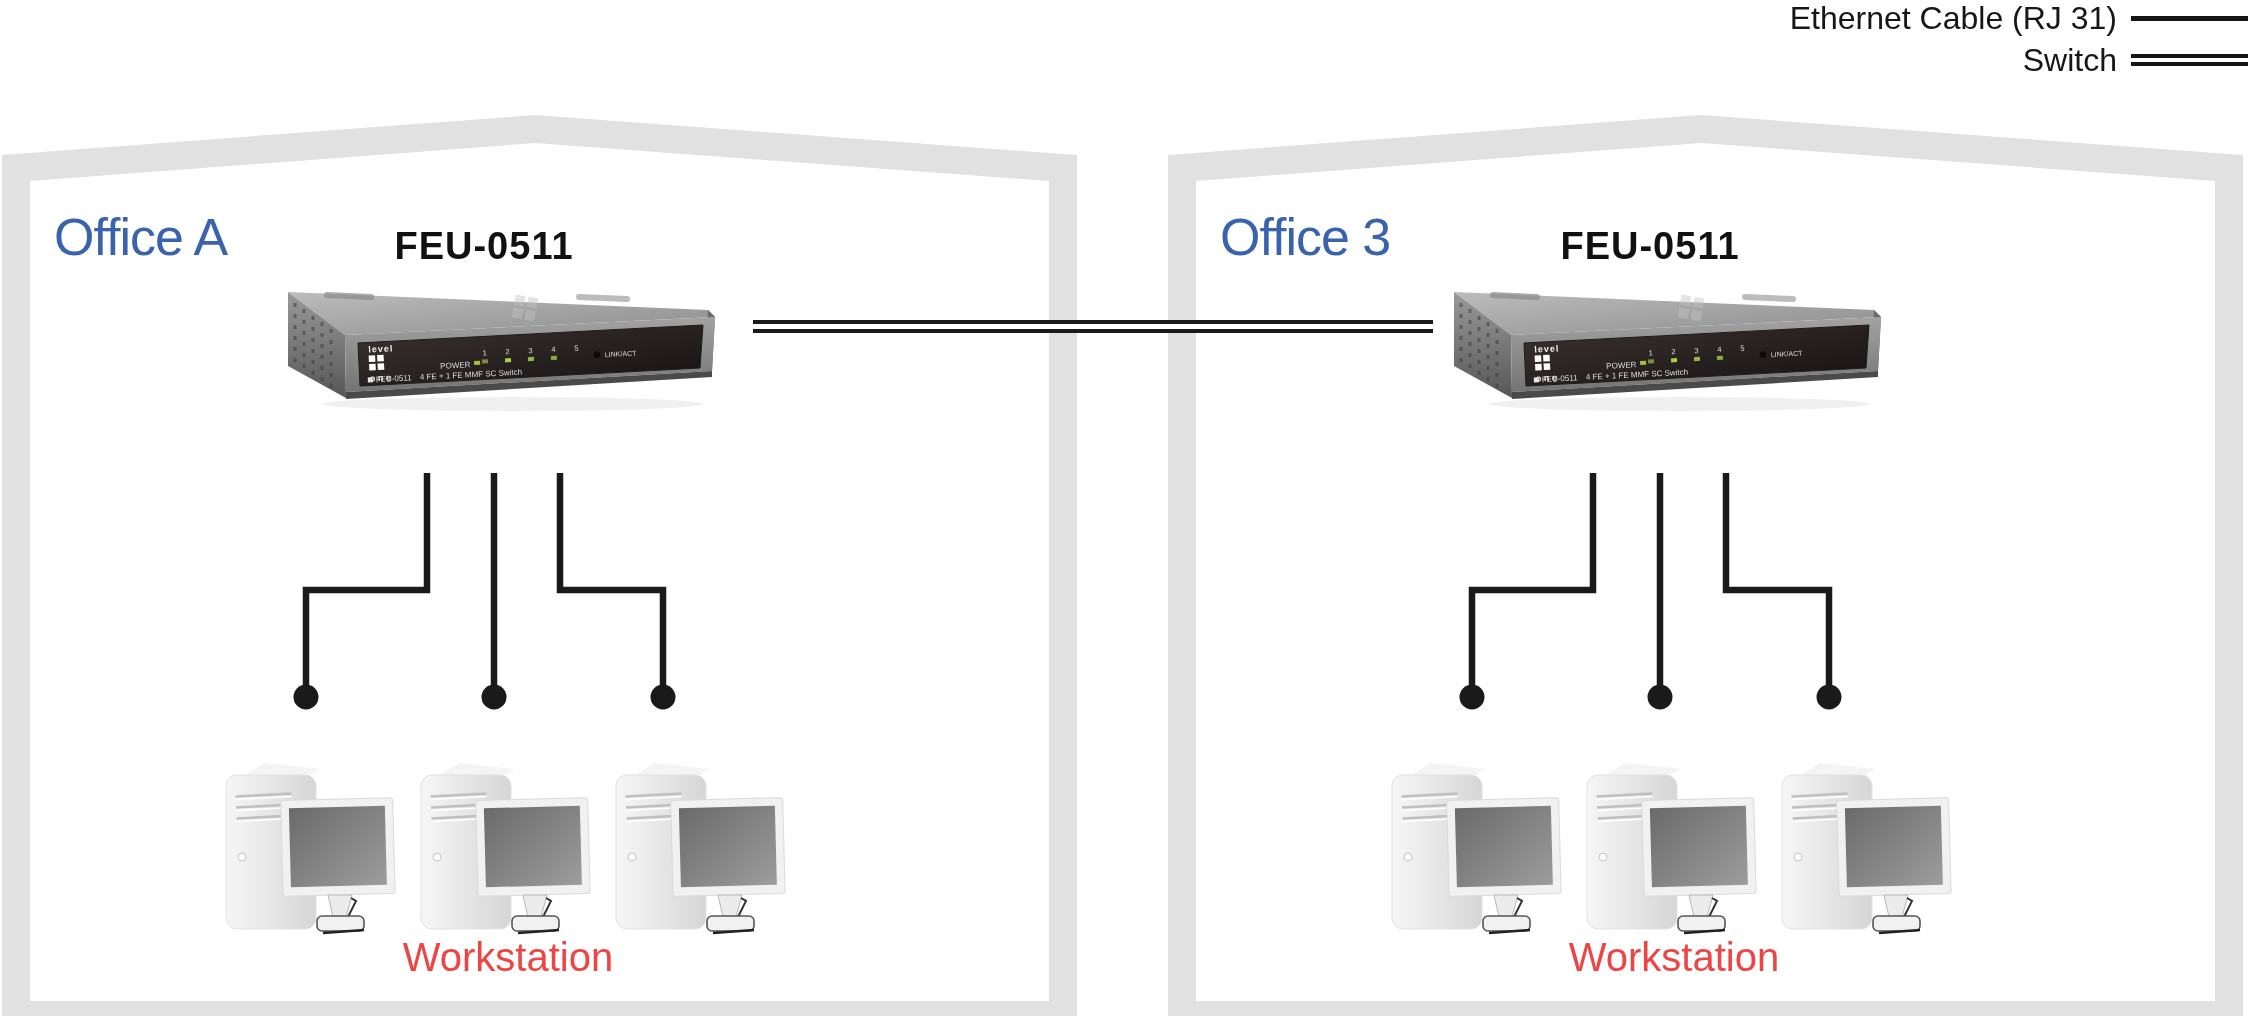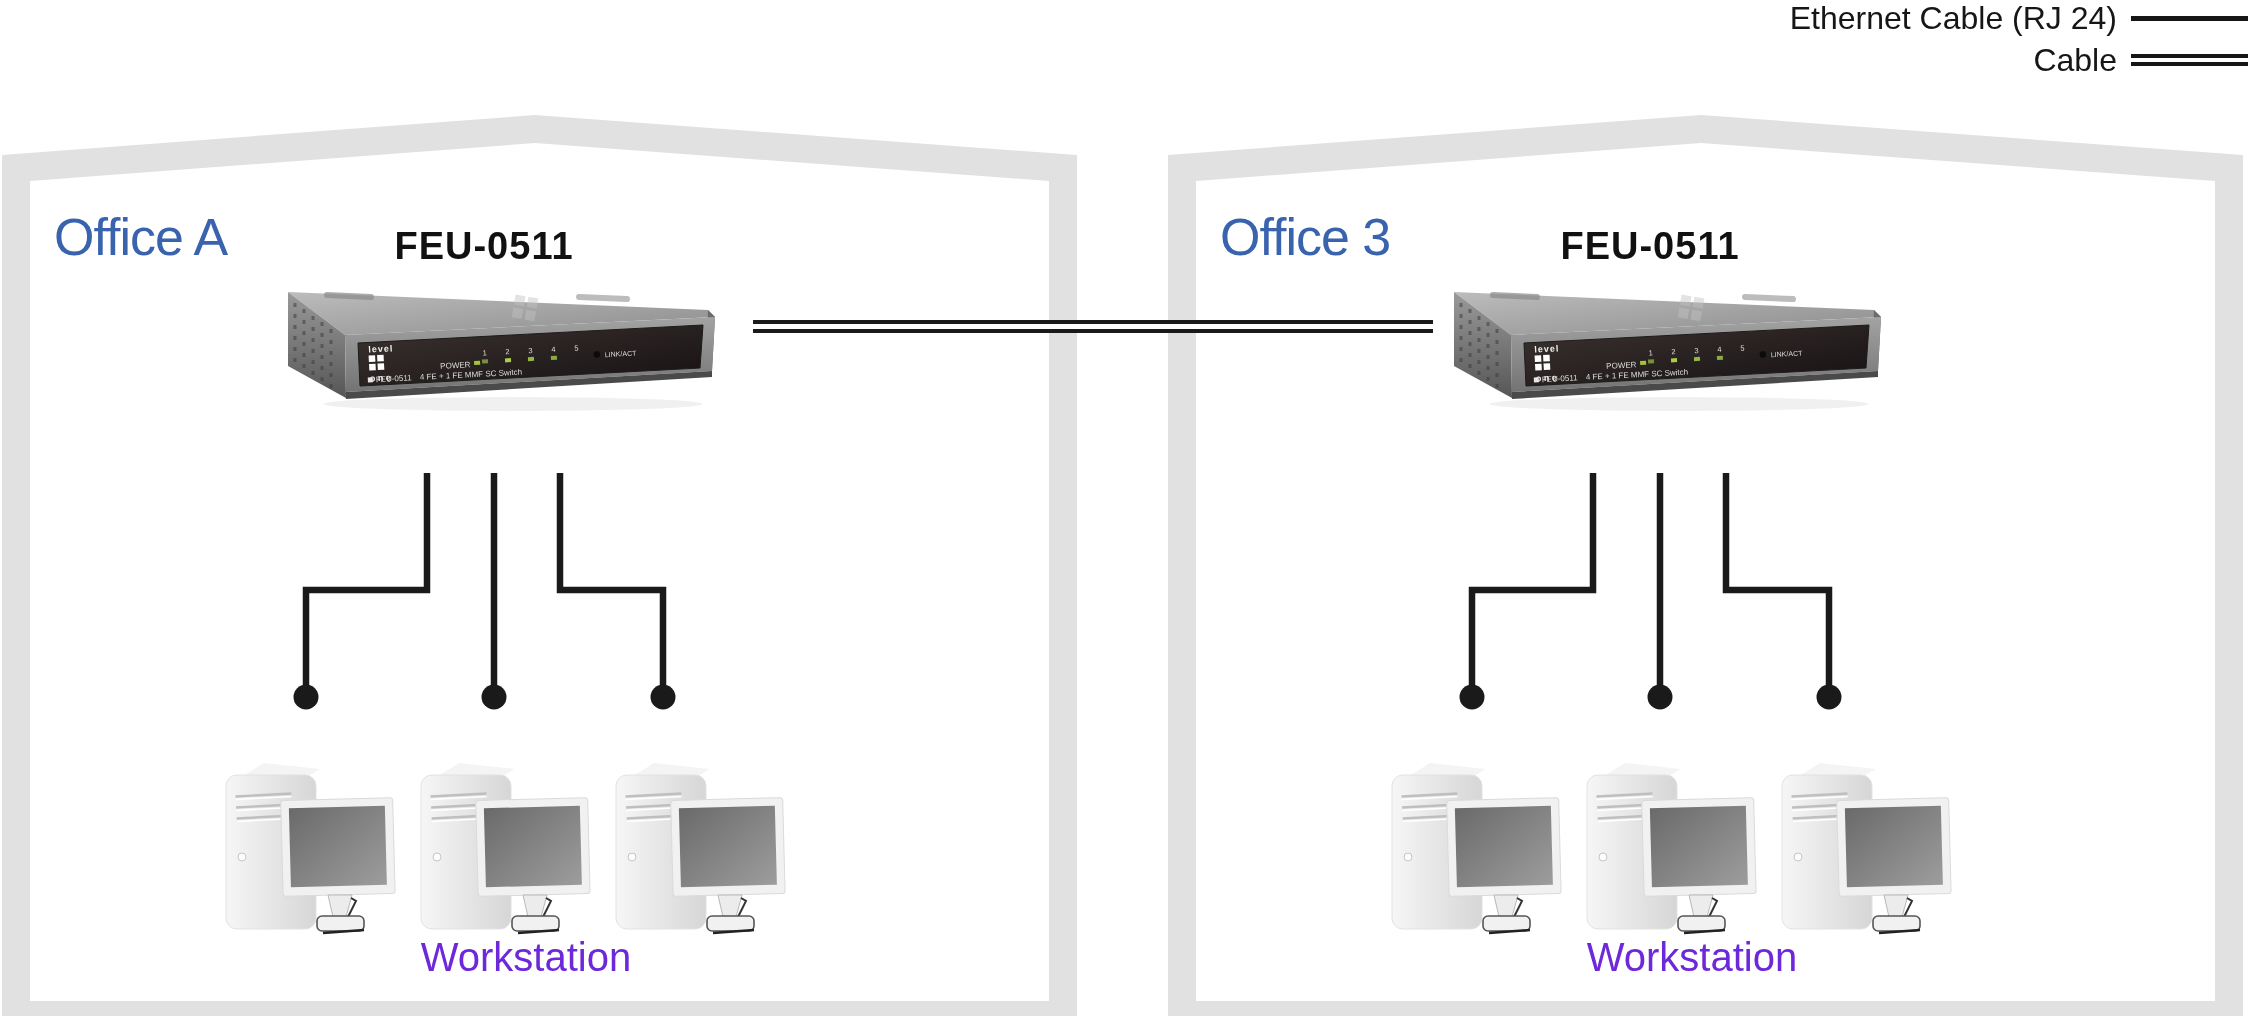--- a/index.html
+++ b/index.html
@@ -18,21 +18,21 @@
   .office.a{left:2px;}
   .office.b{left:1168px;}
   .house{position:absolute;left:0;top:96px;width:1075px;height:920px;}
   .office-name{position:absolute;left:52px;top:192px;font-size:52px;color:#3a63ae;letter-spacing:-1px;}
   .device-label{position:absolute;left:330px;top:210px;width:304px;text-align:center;
                 font-size:38px;font-weight:bold;color:#111;letter-spacing:1px;}
   .switch{position:absolute;left:276px;top:256px;width:440px;height:148px;}
   .cables{position:absolute;left:0;top:450px;width:700px;height:256px;}
   .ws{position:absolute;top:744px;width:176px;height:190px;}
   .ws1{left:222px}.ws2{left:417px}.ws3{left:612px}
-  .ws-label{position:absolute;left:324px;top:920px;width:400px;text-align:center;font-size:40px;color:#6d28d9;}
+  .ws-label{position:absolute;left:306px;top:920px;width:400px;text-align:center;font-size:40px;color:#ef4444;}
 
   
   .fiber-link{position:absolute;left:753px;top:320px;width:680px;height:5px;
               border-top:4px solid #1a1a1a;border-bottom:4px solid #1a1a1a;background:#fff;}
 
   .pnl{font-family:"Liberation Sans",sans-serif;}
 </style>
 </head>
 <body>
 
@@ -88,25 +88,25 @@
           <path d="M127,139 L132,142 L124,158" fill="none" stroke="#333" stroke-width="2"></path>
           <rect x="93" y="157" width="47" height="15" rx="5" fill="#f1f1f1" stroke="#555" stroke-width="1.6"></rect>
           <line x1="99" y1="174" x2="140" y2="171" stroke="#222" stroke-width="2.4"></line>
         </g>
       </symbol>
     </defs>
   </svg>
 
   <div class="legend">
     <div class="legend-row">
-      <span class="legend-label">Ethernet Cable (RJ 24)</span>
+      <span class="legend-label">Ethernet Cable (RJ 31)</span>
       <span class="line-single"></span>
     </div>
     <div class="legend-row">
-      <span class="legend-label">Cable</span>
+      <span class="legend-label">Switch</span>
       <span class="line-double"></span>
     </div>
   </div>
 
   <section class="office a">
     <svg class="house" viewBox="0 0 1075 920">
       <path d="M0,44 L533,4 L1075,44 L1075,920 L0,920 Z M28,70 L533,32 L1047,70 L1047,890 L28,890 Z" fill="#e1e1e1" fill-rule="evenodd"></path>
     </svg>
     <div class="office-name">Office A</div>
     <div class="device-label">FEU-0511</div>

